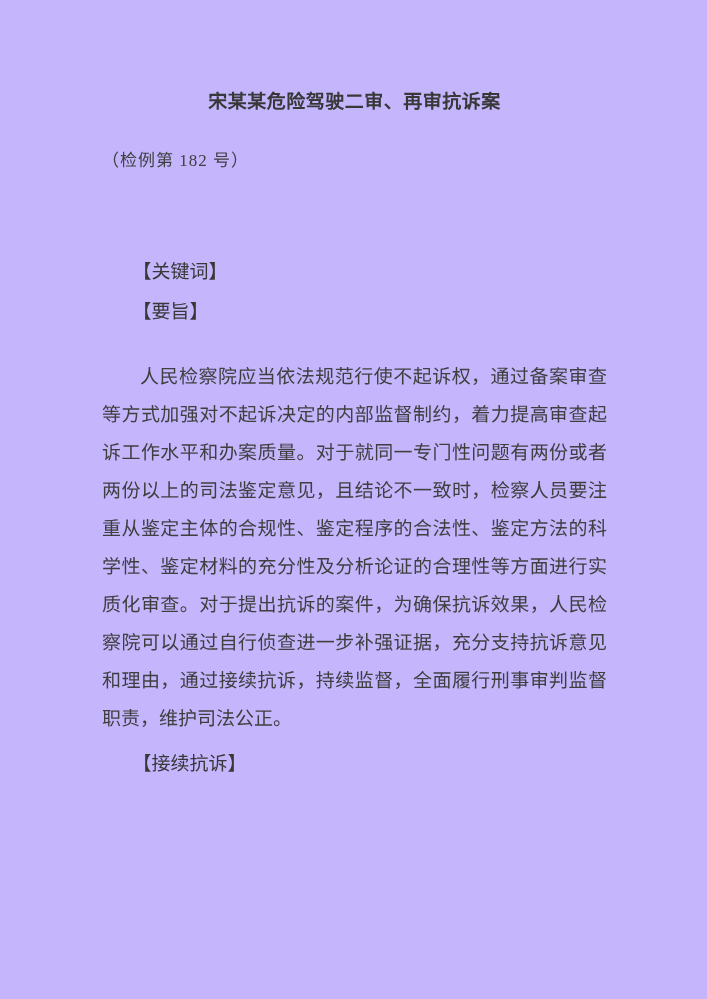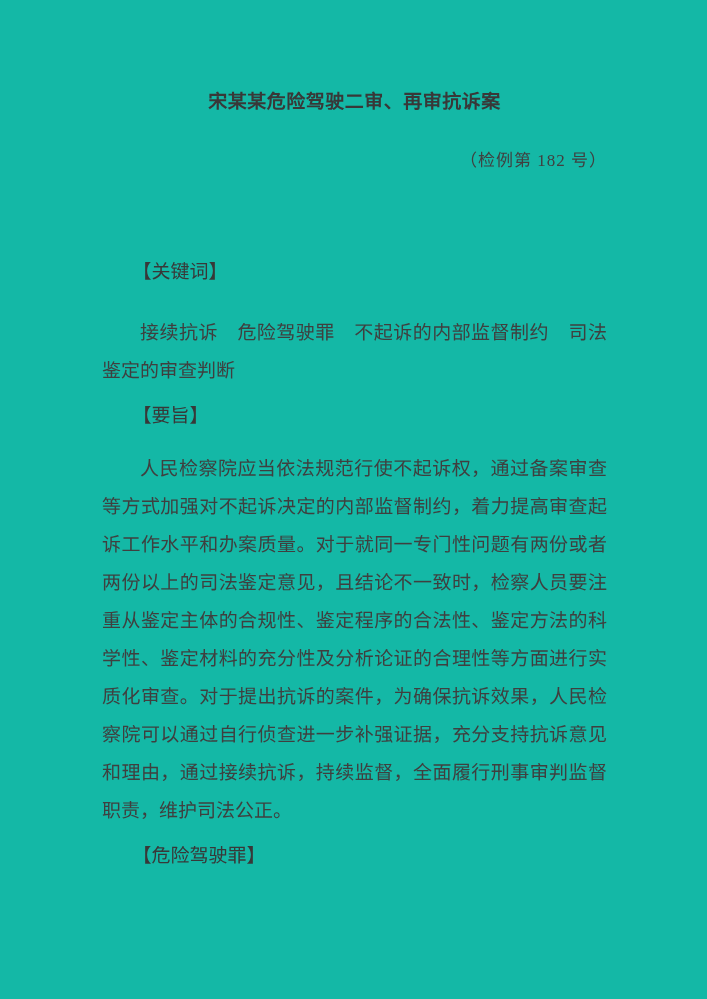--- a/index.html
+++ b/index.html
@@ -6,39 +6,39 @@
   html, body {
     margin: 0;
     padding: 0;
     background: #ffffff;
   }
   .page {
     position: relative;
     width: 707px;
     height: 999px;
     margin: 0 auto;
-    background: #14b8a6;
+    background: #c4b5fd;
     overflow: hidden;
     font-family: "Liberation Sans", sans-serif;
     color: #3a3a3a;
     box-sizing: border-box;
     padding: 0 100px 0 102px;
   }
   .doc-title {
     margin-top: 88px;
     text-align: center;
     font-size: 19px;
     font-weight: bold;
     line-height: 28px;
     color: #383838;
     letter-spacing: 0.5px;
   }
   .doc-subtitle {
     margin-top: 31px;
-    text-align: right;
+    text-align: left;
     font-family: "Liberation Serif", serif;
     font-size: 17px;
     line-height: 27px;
     color: #404040;
     letter-spacing: 1px;
   }
   .section-heading {
     font-size: 19px;
     font-weight: normal;
     line-height: 28px;
@@ -50,34 +50,33 @@
   .h-facts    { margin-top: 12px; }
   .body-para {
     font-size: 19px;
     line-height: 38px;
     color: #3f3f3f;
     text-align: justify;
     text-justify: inter-character;
     text-indent: 2em;
   }
   .keywords-para { margin-top: 28px; }
-  .abstract-para { margin-top: 20px; }
+  .abstract-para { margin-top: 32px; }
 </style>
 </head>
 <body>
 
 <div class="page">
 
   <div class="doc-title">宋某某危险驾驶二审、再审抗诉案</div>
 
   <div class="doc-subtitle">（检例第 182 号）</div>
 
   <div class="section-heading h-keywords">【关键词】</div>
 
-  <div class="body-para keywords-para">接续抗诉　危险驾驶罪　不起诉的内部监督制约　司法鉴定的审查判断</div>
 
   <div class="section-heading h-abstract">【要旨】</div>
 
   <div class="body-para abstract-para">人民检察院应当依法规范行使不起诉权，通过备案审查等方式加强对不起诉决定的内部监督制约，着力提高审查起诉工作水平和办案质量。对于就同一专门性问题有两份或者两份以上的司法鉴定意见，且结论不一致时，检察人员要注重从鉴定主体的合规性、鉴定程序的合法性、鉴定方法的科学性、鉴定材料的充分性及分析论证的合理性等方面进行实质化审查。对于提出抗诉的案件，为确保抗诉效果，人民检察院可以通过自行侦查进一步补强证据，充分支持抗诉意见和理由，通过接续抗诉，持续监督，全面履行刑事审判监督职责，维护司法公正。</div>
 
-  <div class="section-heading h-facts">【危险驾驶罪】</div>
+  <div class="section-heading h-facts">【接续抗诉】</div>
 
 </div>
 
 </body></html>

